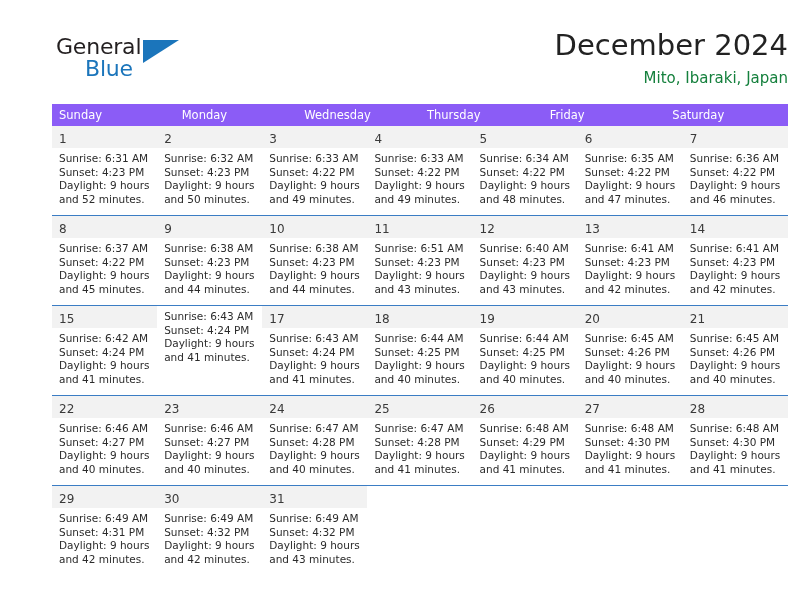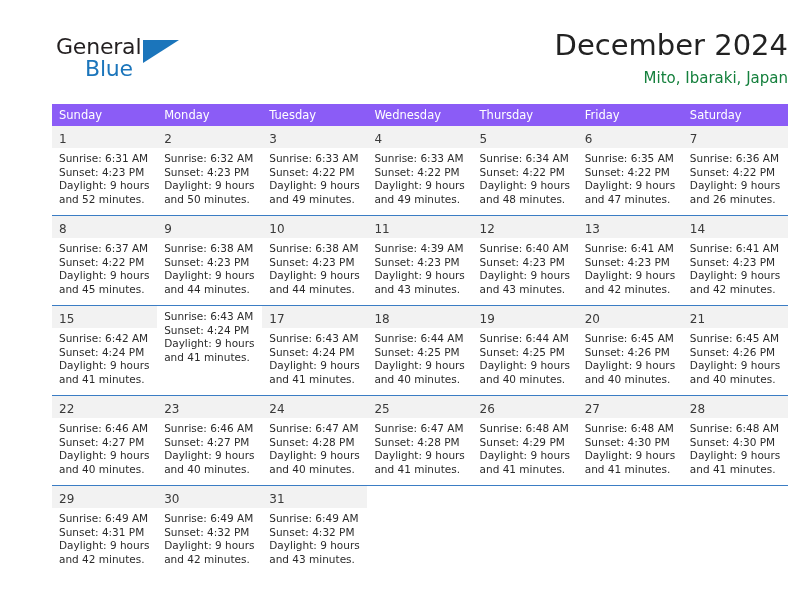--- a/index.html
+++ b/index.html
@@ -176,21 +176,20 @@
       <div class="cal-subtitle">Mito, Ibaraki, Japan</div>
     </div>
 
   </div>
 
   <div class="calendar">
 
     <div class="dow-row">
       <div class="dow-cell">Sunday</div>
       <div class="dow-cell">Monday</div>
-      <div class="dow-cell">Tuesday</div>
       <div class="dow-cell">Wednesday</div>
       <div class="dow-cell">Thursday</div>
       <div class="dow-cell">Friday</div>
       <div class="dow-cell">Saturday</div>
     </div>
 
     <div class="week-row first">
       <div class="day-cell">
         <div class="daynum-bar"><span class="daynum">1</span></div>
         <div class="day-body">
@@ -244,21 +243,21 @@
           <div class="day-line">Daylight: 9 hours</div>
           <div class="day-line">and 47 minutes.</div>
         </div>
       </div>
       <div class="day-cell">
         <div class="daynum-bar"><span class="daynum">7</span></div>
         <div class="day-body">
           <div class="day-line">Sunrise: 6:36 AM</div>
           <div class="day-line">Sunset: 4:22 PM</div>
           <div class="day-line">Daylight: 9 hours</div>
-          <div class="day-line">and 26 minutes.</div>
+          <div class="day-line">and 46 minutes.</div>
         </div>
       </div>
     </div>
 
     <div class="week-row">
       <div class="day-cell">
         <div class="daynum-bar"><span class="daynum">8</span></div>
         <div class="day-body">
           <div class="day-line">Sunrise: 6:37 AM</div>
           <div class="day-line">Sunset: 4:22 PM</div>
@@ -280,21 +279,21 @@
         <div class="day-body">
           <div class="day-line">Sunrise: 6:38 AM</div>
           <div class="day-line">Sunset: 4:23 PM</div>
           <div class="day-line">Daylight: 9 hours</div>
           <div class="day-line">and 44 minutes.</div>
         </div>
       </div>
       <div class="day-cell">
         <div class="daynum-bar"><span class="daynum">11</span></div>
         <div class="day-body">
-          <div class="day-line">Sunrise: 4:39 AM</div>
+          <div class="day-line">Sunrise: 6:51 AM</div>
           <div class="day-line">Sunset: 4:23 PM</div>
           <div class="day-line">Daylight: 9 hours</div>
           <div class="day-line">and 43 minutes.</div>
         </div>
       </div>
       <div class="day-cell">
         <div class="daynum-bar"><span class="daynum">12</span></div>
         <div class="day-body">
           <div class="day-line">Sunrise: 6:40 AM</div>
           <div class="day-line">Sunset: 4:23 PM</div>

